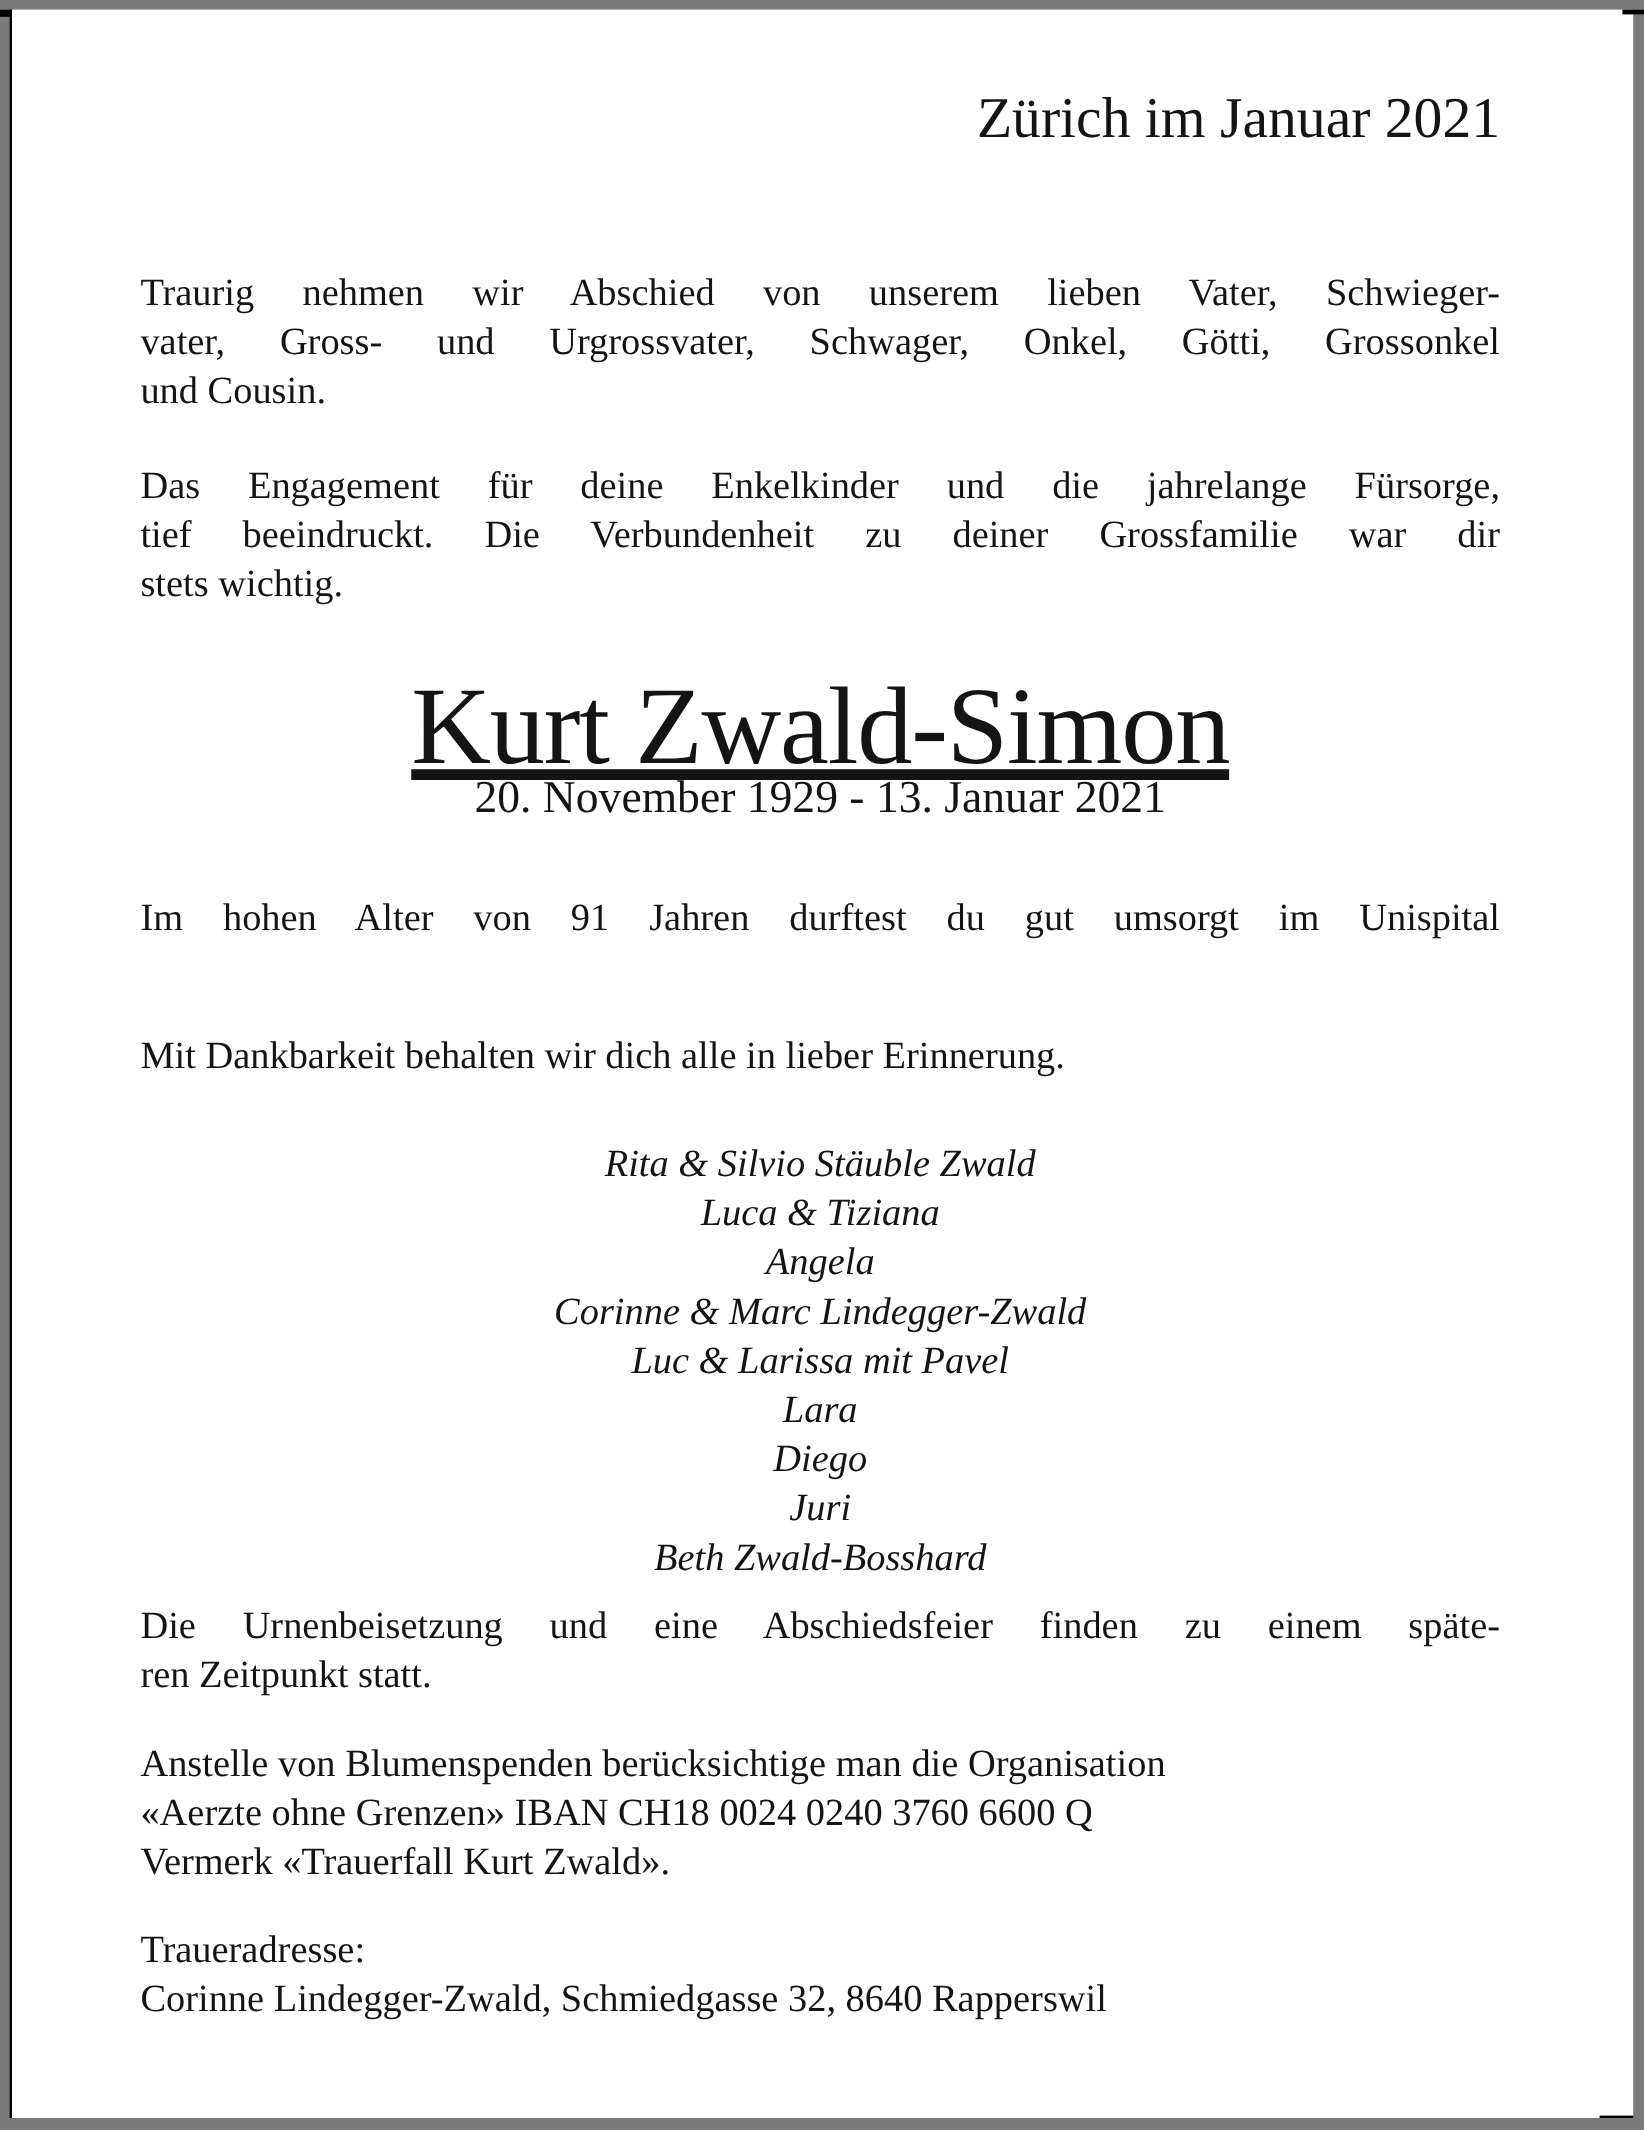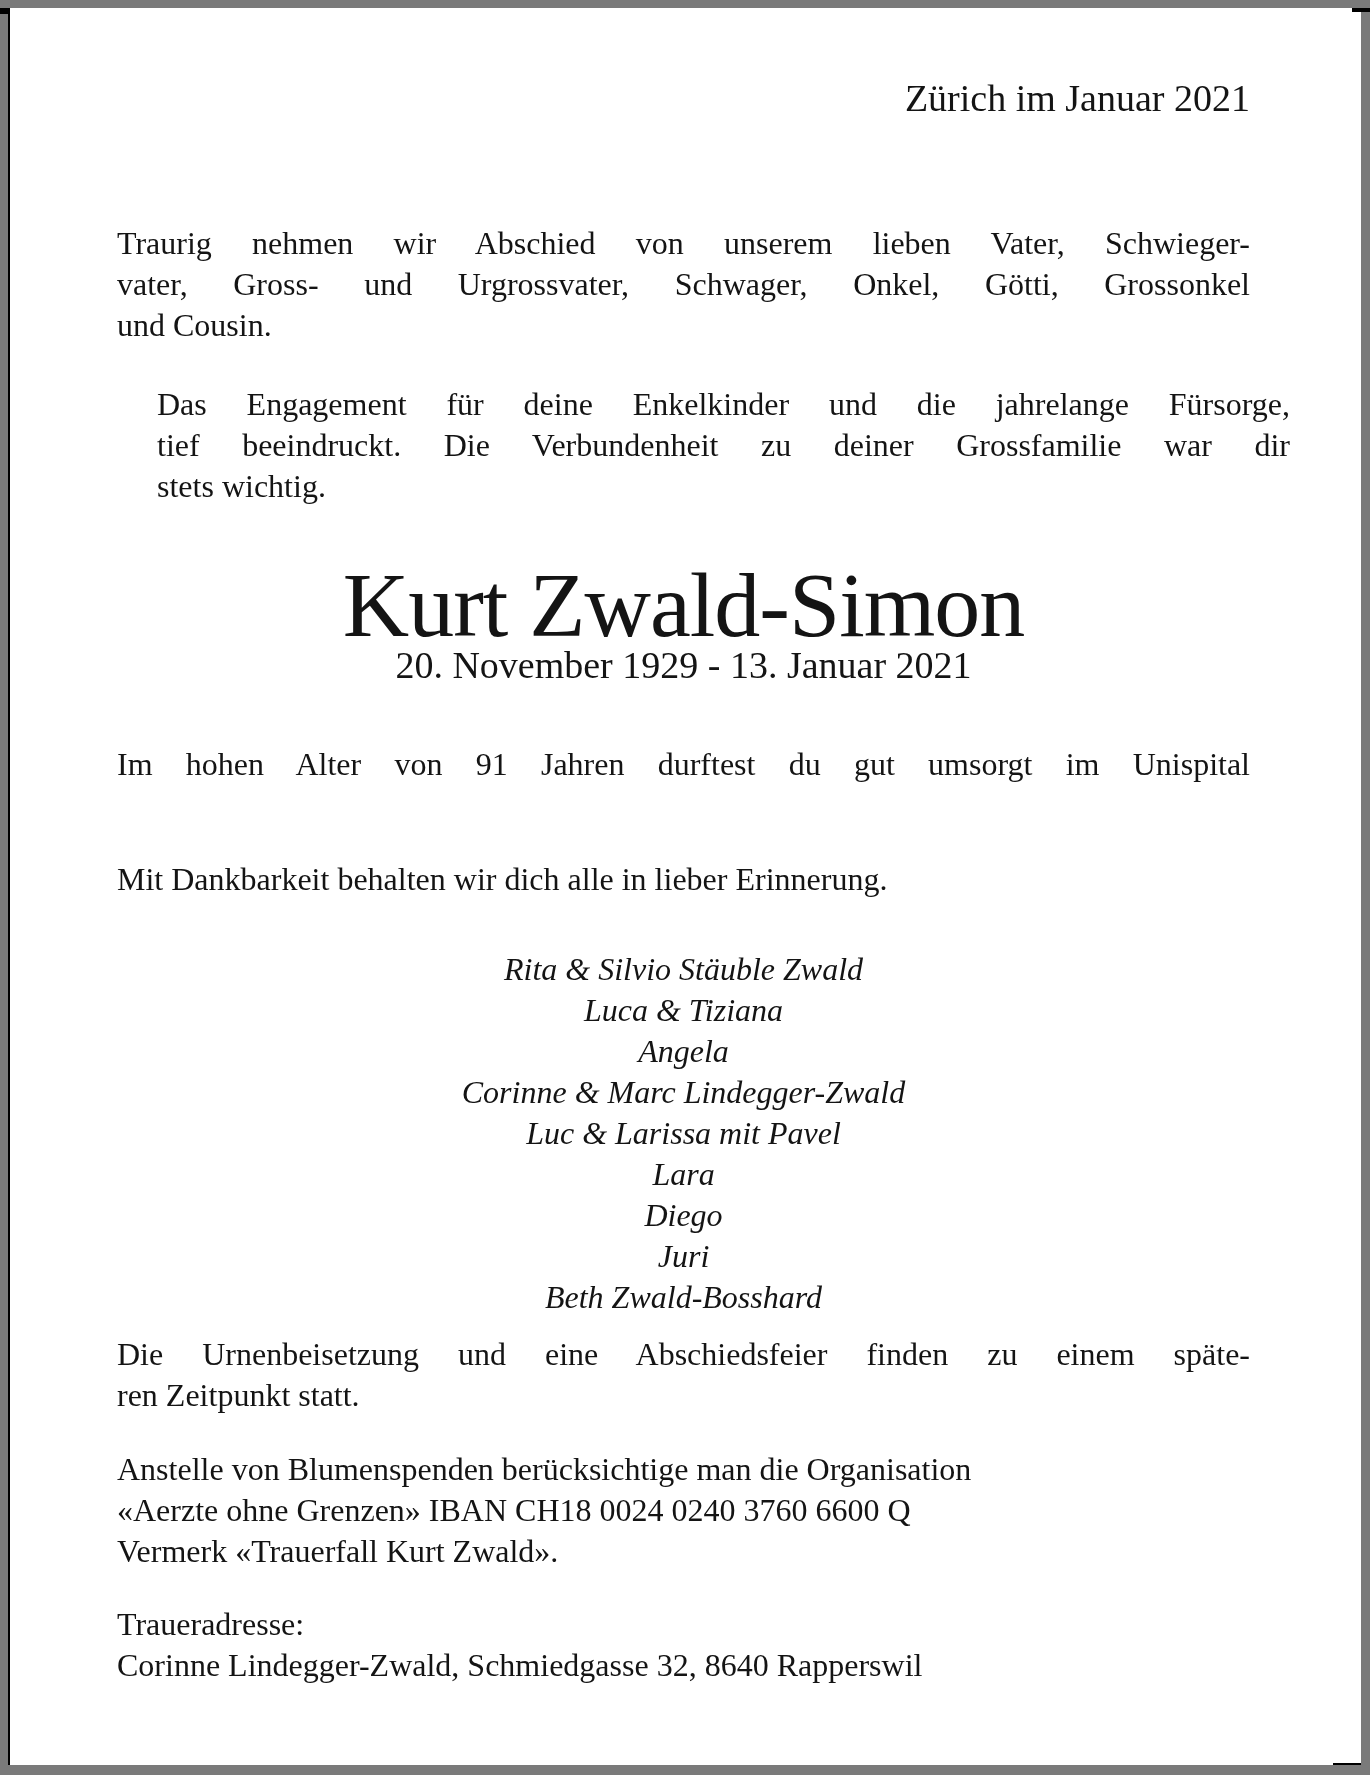--- a/index.html
+++ b/index.html
@@ -32,30 +32,31 @@
     left: 117px;
     width: 1133px;
     font-size: 32px;
     line-height: 41px;
   }
   .ln { white-space: nowrap; }
   .jl { text-align: justify; text-align-last: justify; }  
   .ll { text-align: left; }                               
   .cl { text-align: center; }                             
 
-  .dateline   { top: 78px;  text-align: right; font-size: 38px; }
+  .dateline   { top: 78px;  text-align: right; font-size: 48px; }
   .para-intro { top: 223px; }
-  .para-trib  { top: 384px; margin-left: 40px; }
+  .para-trib  { top: 384px; }
 
   .deceased-name {
     top: 555px;
     text-align: center;
     font-size: 92px;
     line-height: 100px;
     letter-spacing: -1px;
+    text-decoration: underline;
   }
   .lifespan   { top: 645px; text-align: center; font-size: 38px; }
 
   .para-pass  { top: 744px; }
   .para-rem   { top: 859px; }
 
   .mourners   { top: 949px; font-style: italic; }
 
   .para-cer   { top: 1334px; }
   .para-don   { top: 1449px; }

